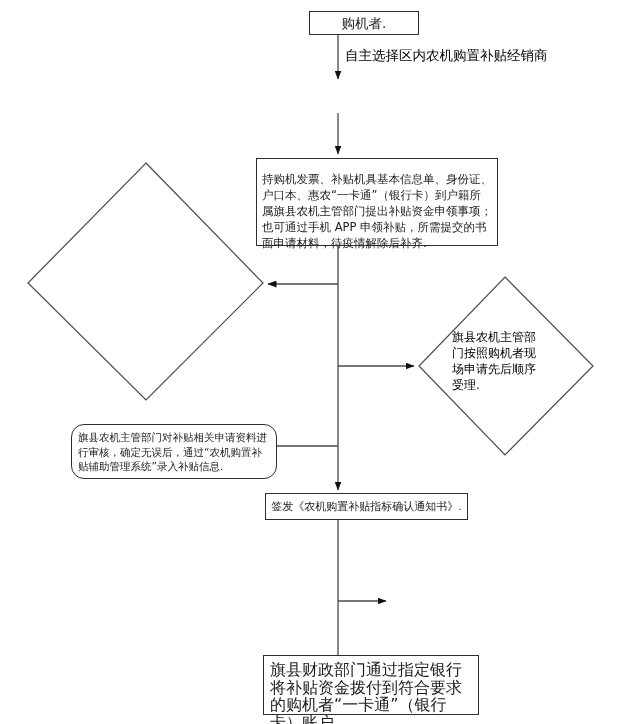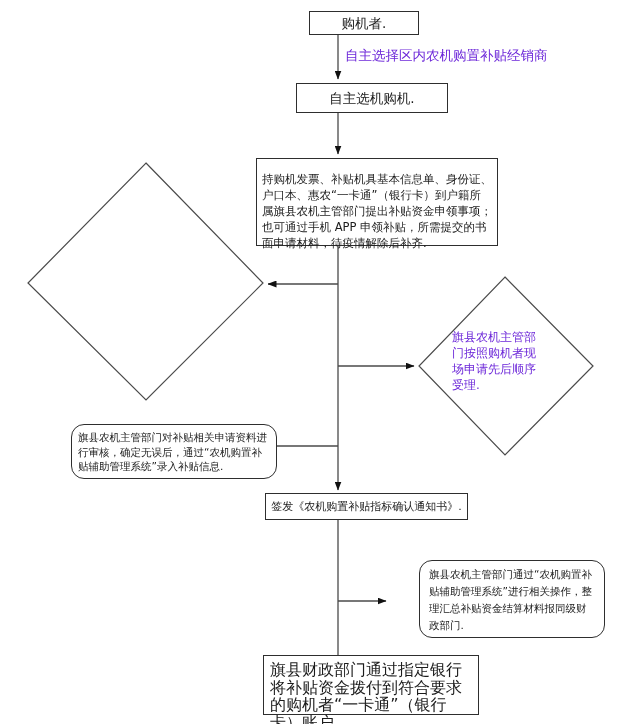--- a/index.html
+++ b/index.html
@@ -31,21 +31,21 @@
     display: flex;
     align-items: center;
     justify-content: center;
     text-align: center;
   }
   .round { border-radius: 13px; }
   .freetext {
     position: absolute;
     border: none;
     background: transparent;
-    color: #6d28d9;
+    color: #000000;
     word-break: break-all;
     z-index: 3;
   }
   .nowrap { white-space: nowrap; }
 </style>
 </head>
 <body>
 
 <div class="stage">
 
@@ -69,32 +69,28 @@
     <polygon points="146,163 263,283 146,400 28,283" fill="#ffffff" stroke="#4a4a4a" stroke-width="1.2"></polygon>
     <polygon points="505,277 593,366 505,455 419,366" fill="#ffffff" stroke="#4a4a4a" stroke-width="1.2"></polygon>
   </svg>
 
   <div class="node center" style="left:281px;top:11px;width:110px;height:24px;font-size:13.5px;">
     <span>购机者.</span>
   </div>
 
   <div class="freetext nowrap" style="left:345px;top:47px;font-size:13.5px;">自主选择区内农机购置补贴经销商</div>
 
-  <div class="node center" style="left:268px;top:83px;width:152px;height:30px;font-size:13.5px;">
-    <span>自主选机购机.</span>
-  </div>
 
   <div class="node" style="left:228px;top:158px;width:242px;height:88px;font-size:11.5px;line-height:16px;padding:12px 5px;">持购机发票、补贴机具基本信息单、身份证、户口本、惠农“一卡通”（银行卡）到户籍所属旗县农机主管部门提出补贴资金申领事项；也可通过手机 APP 申领补贴，所需提交的书面申请材料，待疫情解除后补齐.</div>
 
 
   <div class="freetext" style="left:452px;top:329px;width:88px;font-size:12px;line-height:16px;">旗县农机主管部门按照购机者现场申请先后顺序受理.</div>
 
   <div class="node round" style="left:43px;top:424px;width:206px;height:55px;font-size:10.5px;line-height:14.6px;padding:5px 6px;">旗县农机主管部门对补贴相关申请资料进行审核，确定无误后，通过“农机购置补贴辅助管理系统”录入补贴信息.</div>
 
   <div class="node center nowrap" style="left:237px;top:493px;width:203px;height:27px;font-size:11px;">
     <span>签发《农机购置补贴指标确认通知书》.</span>
   </div>
 
-  <div class="node round" style="left:391px;top:560px;width:186px;height:78px;font-size:10.5px;line-height:17px;padding:5px 9px;">旗县农机主管部门通过“农机购置补贴辅助管理系统”进行相关操作，整理汇总补贴资金结算材料报同级财政部门.</div>
 
   <div class="node" style="left:235px;top:655px;width:216px;height:60px;font-size:16px;line-height:17.5px;padding:5px 6px;">旗县财政部门通过指定银行将补贴资金拨付到符合要求的购机者“一卡通”（银行卡）账户.</div>
 
 </div>
 
 </body></html>

